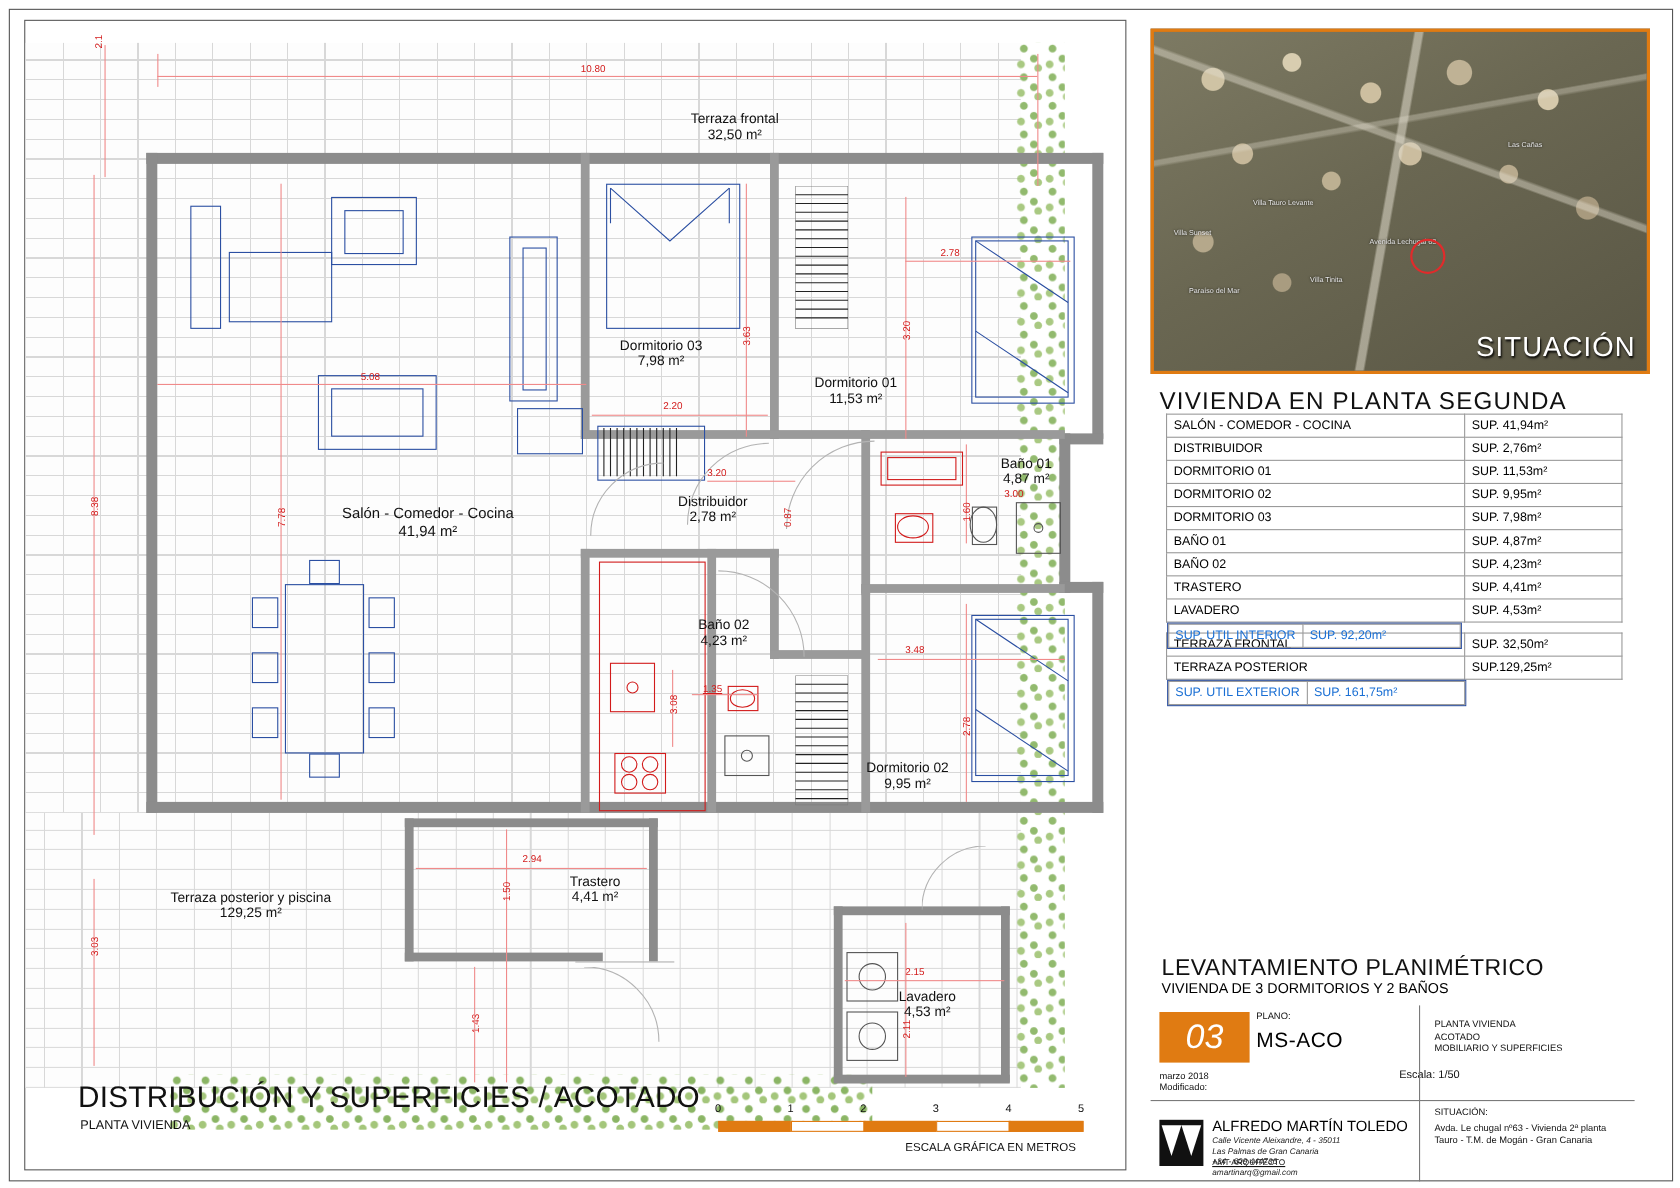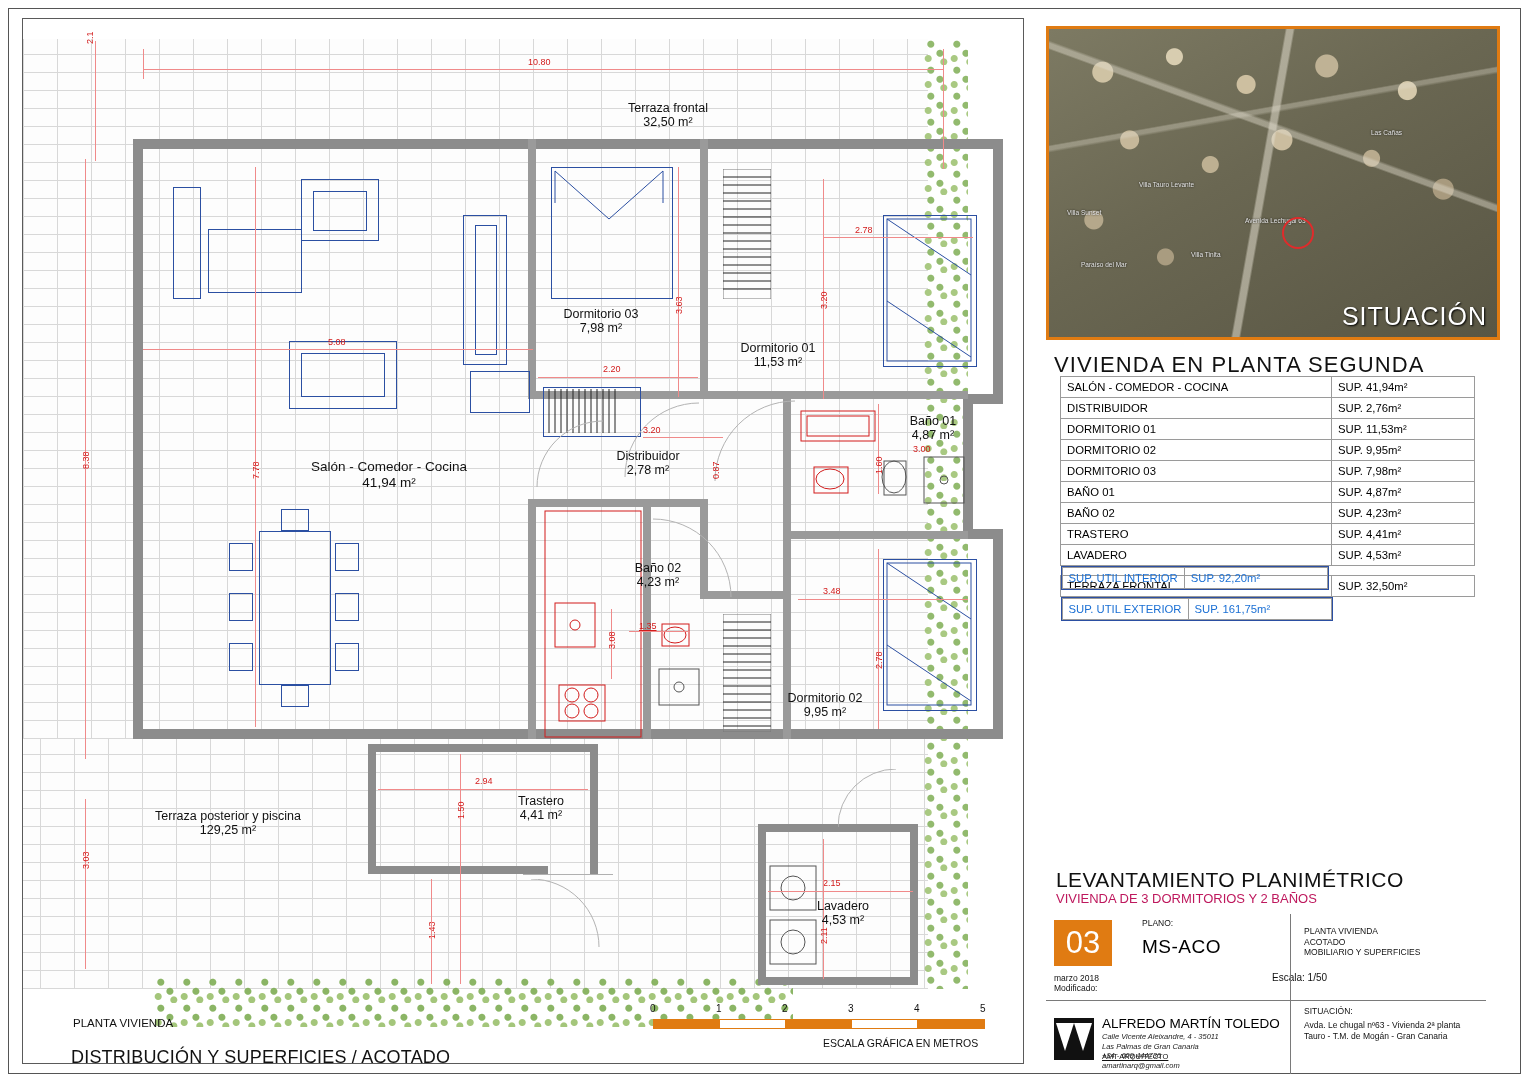--- a/index.html
+++ b/index.html
@@ -78,32 +78,32 @@
   #schedtitle{position:absolute;left:22px;top:334px;font-size:22px;letter-spacing:1.1px;color:#111;}
   #sched{position:absolute;left:28px;top:358px;width:415px;border-collapse:collapse;font-size:11.3px;}
   #sched td{border:1px solid #9a9a9a;padding:3px 6px;height:14px;}
   #sched td.v{text-align:left;width:130px;}
   #sched tr.blue td{color:#1a6fd4;}
   #sched tr.red td{color:#d21b1b;}
   #sched tr.spacer td{border:none;height:9px;padding:0;}
 
   #blocktitle{position:absolute;left:24px;top:850px;width:440px;}
   #blocktitle .t1{font-size:21px;letter-spacing:.4px;color:#111;}
-  #blocktitle .t2{font-size:13px;color:#be185d;margin-top:-1px;}
-
-  #num{position:absolute;left:22px;top:902px;width:58px;height:46px;background:#e07b12;color:#fff;font-size:31px;text-align:center;line-height:46px;}
+  #blocktitle .t2{font-size:13px;color:#000000;margin-top:-1px;}
+
+  #num{position:absolute;left:22px;top:902px;width:82px;height:46px;background:#e07b12;color:#fff;font-size:31px;text-align:center;line-height:46px;font-style:italic;}
   .tbcell{position:absolute;font-size:8.5px;color:#111;line-height:10.5px;}
   #msaco{position:absolute;left:110px;top:918px;font-size:19px;letter-spacing:.5px;}
   #logo{position:absolute;left:22px;top:1000px;width:40px;height:42px;background:#111;}
   #logo .v{position:absolute;top:5px;width:0;height:0;border-left:9px solid transparent;border-right:9px solid transparent;border-top:28px solid #fff;}
   #arqname{position:absolute;left:70px;top:998px;font-size:13.5px;}
   #arqinfo{position:absolute;left:70px;top:1014px;font-size:7.5px;line-height:9.5px;color:#222;}
 
   
-  #bigtitle{position:absolute;left:48px;top:1028px;font-size:18px;letter-spacing:.2px;color:#111;}
+  #bigtitle{position:absolute;left:48px;top:963px;font-size:27px;letter-spacing:.2px;color:#111;}
   #bigsub{position:absolute;left:50px;top:998px;font-size:11.5px;color:#111;}
   #escgraf{position:absolute;left:800px;top:1018px;font-size:10.5px;color:#111;}
   #scalebar{position:absolute;left:630px;top:1000px;width:380px;height:10px;}
   .sbseg{position:absolute;top:0;height:8px;border:1px solid #e07b12;}
   .sbnum{position:absolute;top:-16px;font-size:10px;color:#111;}
 </style>
 </head>
 <body>
 
 <div id="sheet">
@@ -480,20 +480,24 @@
             <td>SUP. UTIL INTERIOR</td>
             <td class="v">SUP.   92,20m²</td>
           </tr>
       <tr class="spacer">
             <td colspan="2"></td>
           </tr>
       <tr>
             <td>TERRAZA FRONTAL</td>
             <td class="v">SUP.  32,50m²</td>
           </tr>
+      <tr>
+            <td>TERRAZA POSTERIOR</td>
+            <td class="v">SUP.129,25m²</td>
+          </tr>
       <tr class="blue">
             <td>SUP. UTIL EXTERIOR</td>
             <td class="v">SUP.  161,75m²</td>
           </tr>
       <tr class="spacer">
             <td colspan="2"></td>
           </tr>
     </tbody>
       </table>
 

